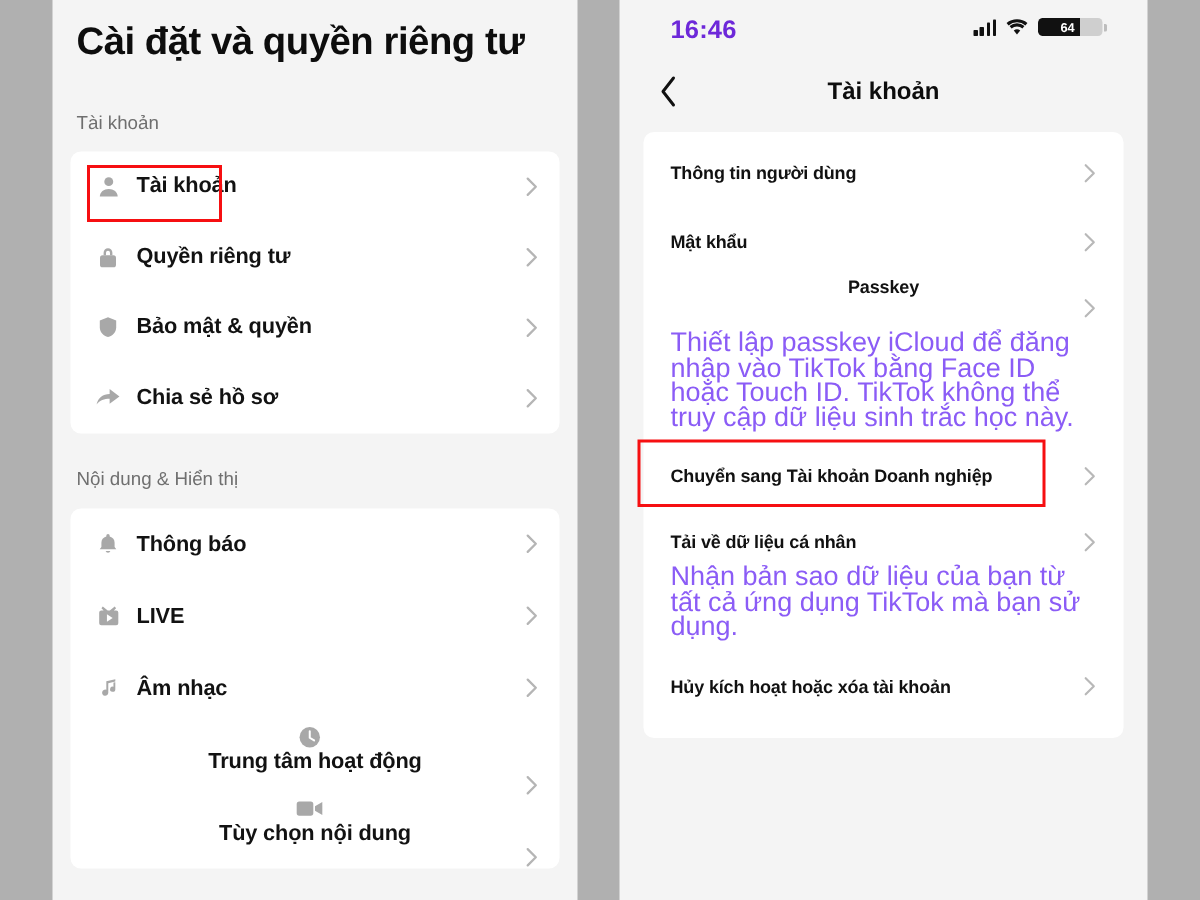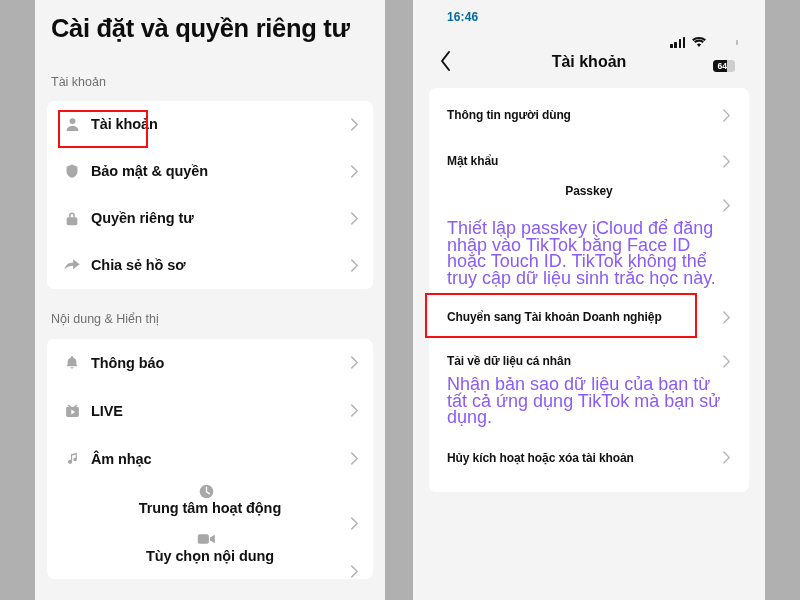--- a/index.html
+++ b/index.html
@@ -90,47 +90,46 @@
 
   
   .statusbar {
     position: relative;
     height: 38px;
   }
   .sb-time {
     position: absolute;
     left: 34px;
     top: 10px;
-    font-size: 12px;
-    font-weight: 700;
-    color: #0369a1;
+    font-size: 17px;
+    font-weight: 700;
+    color: #6d28d9;
     letter-spacing: 0.1px;
   }
   .sb-right {
     position: absolute;
     right: 27px;
     top: 12px;
     display: flex;
     align-items: center;
     gap: 6px;
   }
   .bars { display: flex; align-items: flex-end; gap: 1.5px; height: 11px; }
   .bars i { display: block; width: 2.6px; background: #111; border-radius: 0.5px; }
   .bars i:nth-child(1) { height: 4px; }
   .bars i:nth-child(2) { height: 6px; }
   .bars i:nth-child(3) { height: 8.5px; }
   .bars i:nth-child(4) { height: 11px; }
   .batt {
     position: relative;
-    width: 22px;
+    width: 43px;
     height: 12px;
     border-radius: 3px;
     background: #cfcfcf;
     overflow: hidden;
-    margin-top: 48px;
   }
   .batt .fill {
     position: absolute;
     left: 0; top: 0; bottom: 0;
     width: 64%;
     background: #111;
     border-radius: 3px 0 0 3px;
   }
   .batt .num {
     position: absolute;
@@ -240,40 +239,40 @@
           <span class="lbl">Tài khoản</span>
           <span class="chev">
             <svg width="9" height="15" viewBox="0 0 10 16" fill="none" stroke="currentColor" stroke-width="1.7" stroke-linecap="round" stroke-linejoin="round">
                 <polyline points="2,2 8,8 2,14"></polyline>
               </svg>
           </span>
         </div>
 
         <div class="row">
           <span class="ico">
-            <svg width="16" height="18" viewBox="0 0 24 24" fill="currentColor">
-                <path d="M12 2.2 3.8 5.6v6.6c0 5 3.5 8.6 8.2 9.9 4.7-1.3 8.2-4.9 8.2-9.9V5.6z"></path>
-              </svg>
-          </span>
-          <span class="lbl">Bảo mật &amp; quyền</span>
-          <span class="chev">
-            <svg width="9" height="15" viewBox="0 0 10 16" fill="none" stroke="currentColor" stroke-width="1.7" stroke-linecap="round" stroke-linejoin="round">
-                <polyline points="2,2 8,8 2,14"></polyline>
-              </svg>
-          </span>
-        </div>
-
-        <div class="row">
-          <span class="ico">
             <svg width="16" height="17" viewBox="0 0 24 24" fill="currentColor">
                 <rect x="4" y="10" width="16" height="12" rx="2.6"></rect>
                 <path d="M7.6 10V7.4a4.4 4.4 0 0 1 8.8 0V10h-2.4V7.4a2 2 0 0 0-4 0V10z"></path>
               </svg>
           </span>
           <span class="lbl">Quyền riêng tư</span>
+          <span class="chev">
+            <svg width="9" height="15" viewBox="0 0 10 16" fill="none" stroke="currentColor" stroke-width="1.7" stroke-linecap="round" stroke-linejoin="round">
+                <polyline points="2,2 8,8 2,14"></polyline>
+              </svg>
+          </span>
+        </div>
+
+        <div class="row">
+          <span class="ico">
+            <svg width="16" height="18" viewBox="0 0 24 24" fill="currentColor">
+                <path d="M12 2.2 3.8 5.6v6.6c0 5 3.5 8.6 8.2 9.9 4.7-1.3 8.2-4.9 8.2-9.9V5.6z"></path>
+              </svg>
+          </span>
+          <span class="lbl">Bảo mật &amp; quyền</span>
           <span class="chev">
             <svg width="9" height="15" viewBox="0 0 10 16" fill="none" stroke="currentColor" stroke-width="1.7" stroke-linecap="round" stroke-linejoin="round">
                 <polyline points="2,2 8,8 2,14"></polyline>
               </svg>
           </span>
         </div>
 
         <div class="row">
           <span class="ico">
             <svg width="18" height="16" viewBox="0 0 24 22" fill="currentColor">

